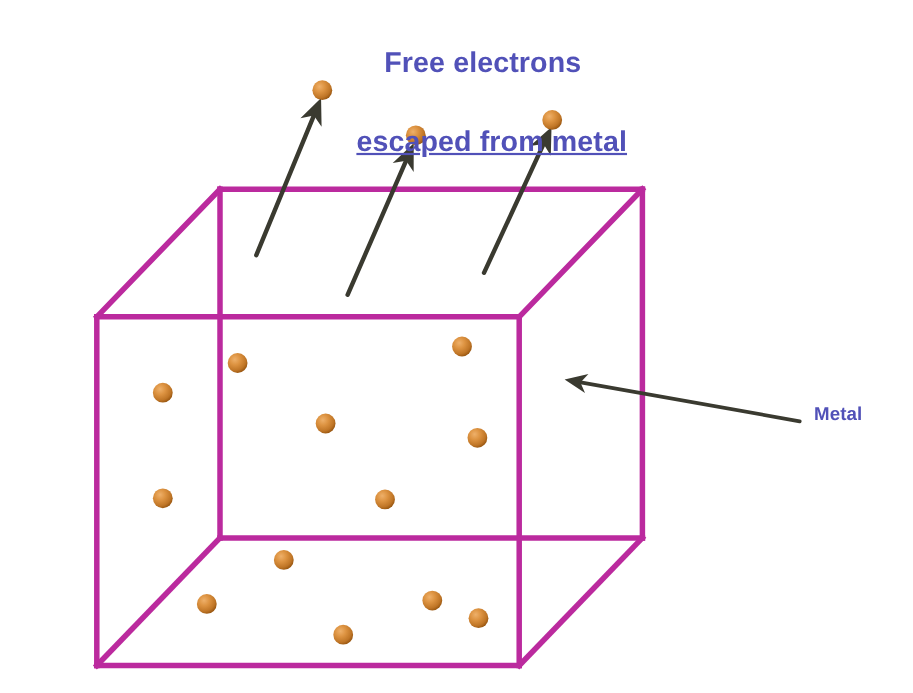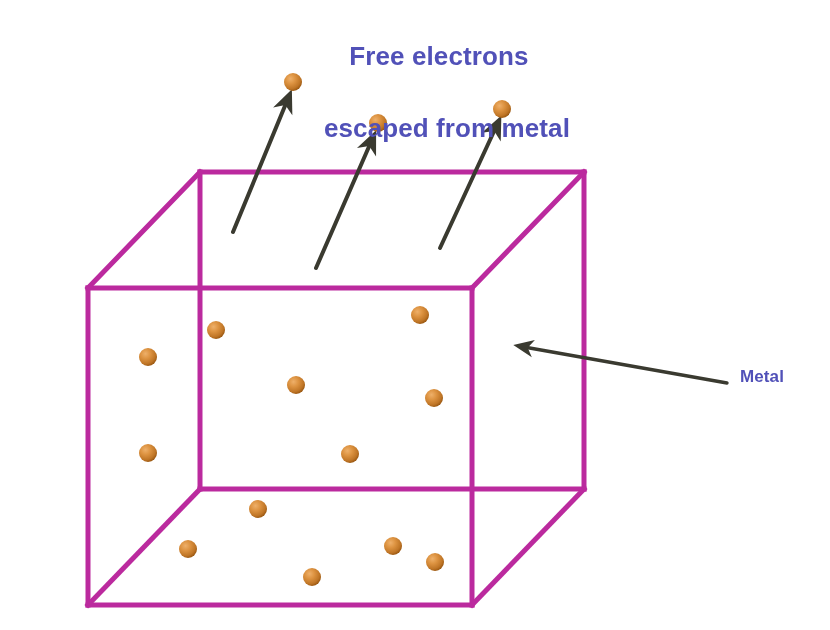--- a/index.html
+++ b/index.html
@@ -36,20 +36,21 @@
   }
   #escaped-label {
     left: 320px;
     top: 2px;
     font-size: 26px;
     line-height: 36px;
   }
   #escaped-label .line2 {
     display: block;
     margin-left: 4px;
+    text-decoration: underline;
   }
   #metal-label {
     left: 740px;
     top: 362px;
     font-size: 17px;
     line-height: 30px;
   }
 </style>
 </head>
 <body>

